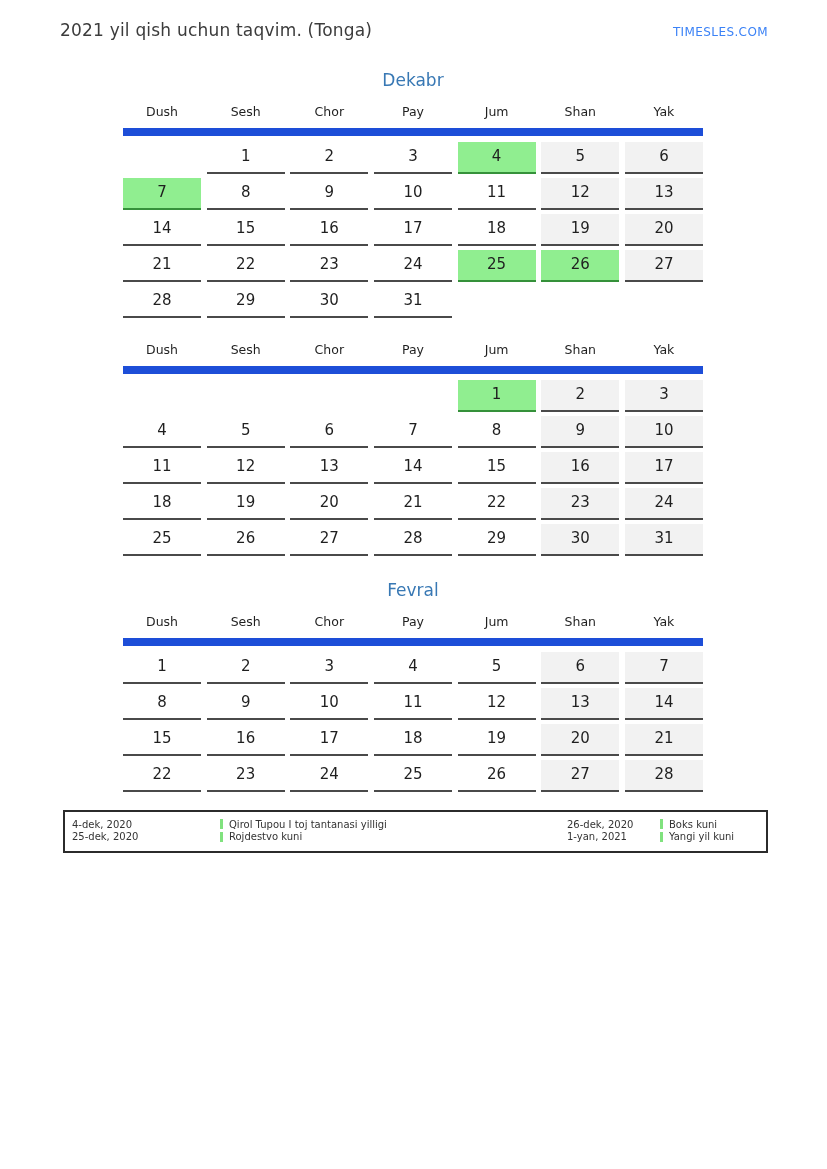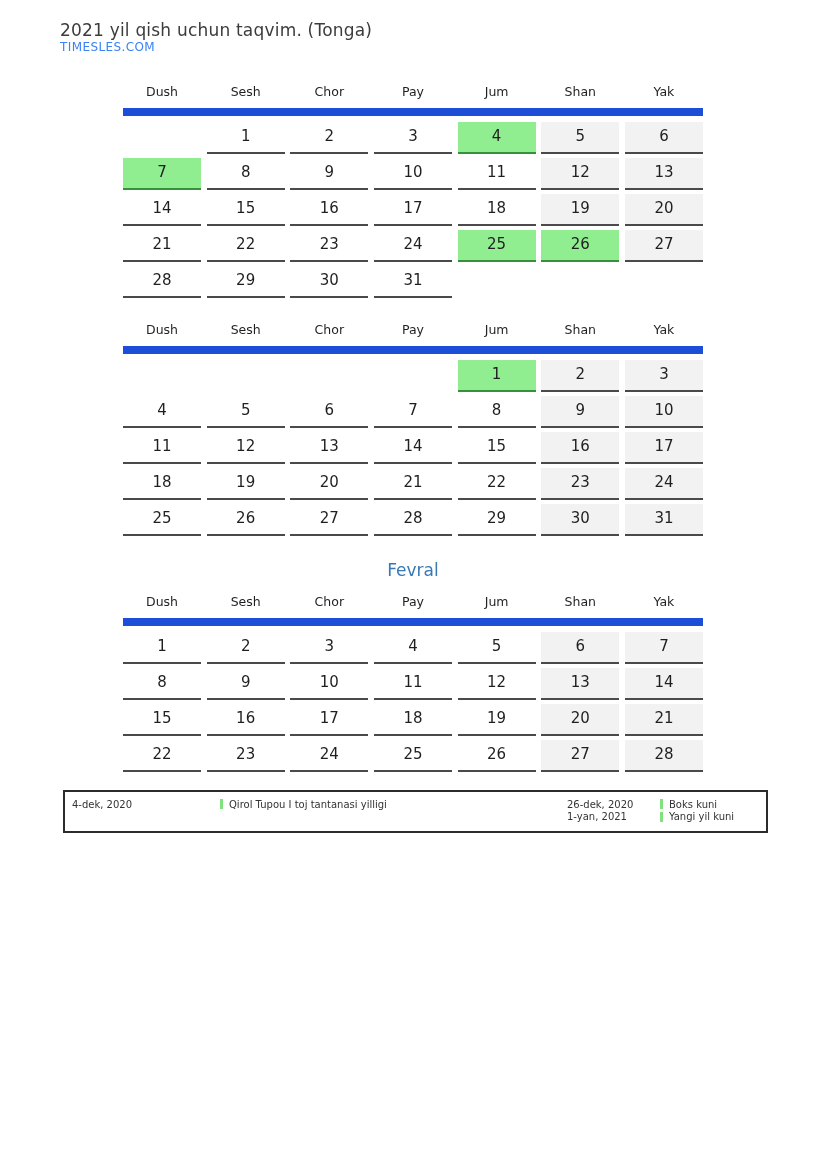--- a/index.html
+++ b/index.html
@@ -7,21 +7,20 @@
   body {
     width: 827px; height: 1169px;
     font-family: "DejaVu Sans", "Liberation Sans", sans-serif;
     color: #1f1f1f;
     position: relative;
     overflow: hidden;
   }
   .page-header {
     display: flex; justify-content: space-between; align-items: baseline;
     padding: 20px 59px 0 60px;
-    flex-direction: column;
   }
   .page-title { font-size: 17px; color: #3c3c3c; letter-spacing: 0.2px; }
   .brand-link {
     font-size: 12px; color: #3b82f6; text-decoration: none; letter-spacing: 0.4px;
   }
   .month { width: 580px; margin-left: 123px; }
   .month-title {
     text-align: center; color: #3878b4; font-size: 17px;
     margin-bottom: 14px;
   }
@@ -71,20 +70,21 @@
 </head>
 <body>
 
 <div class="page-header">
   <div class="page-title">2021 yil qish uchun taqvim. (Tonga)</div>
   <a class="brand-link" href="#">TIMESLES.COM</a>
 </div>
 
 <div id="calendars">
     <div class="month month-dekabr">
+      <div class="month-title">Dekabr</div>
       <div class="dow-row">
         <div class="dow-cell">Dush</div>
         <div class="dow-cell">Sesh</div>
         <div class="dow-cell">Chor</div>
         <div class="dow-cell">Pay</div>
         <div class="dow-cell">Jum</div>
         <div class="dow-cell">Shan</div>
         <div class="dow-cell">Yak</div>
       </div>
       <div class="weeks">
@@ -217,20 +217,25 @@
     </div>
   </div>
 
 <div class="legend-box">
     <div class="legend-col legend-col-1">
       <div class="legend-row">
         <span class="legend-date">4-dek, 2020</span>
         <span class="legend-marker"></span>
         <span class="legend-label">Qirol Tupou I toj tantanasi yilligi</span>
       </div>
+      <div class="legend-row">
+        <span class="legend-date">25-dek, 2020</span>
+        <span class="legend-marker"></span>
+        <span class="legend-label">Rojdestvo kuni</span>
+      </div>
     </div>
     <div class="legend-col legend-col-2">
       <div class="legend-row">
         <span class="legend-date">26-dek, 2020</span>
         <span class="legend-marker"></span>
         <span class="legend-label">Boks kuni</span>
       </div>
       <div class="legend-row">
         <span class="legend-date">1-yan, 2021</span>
         <span class="legend-marker"></span>

